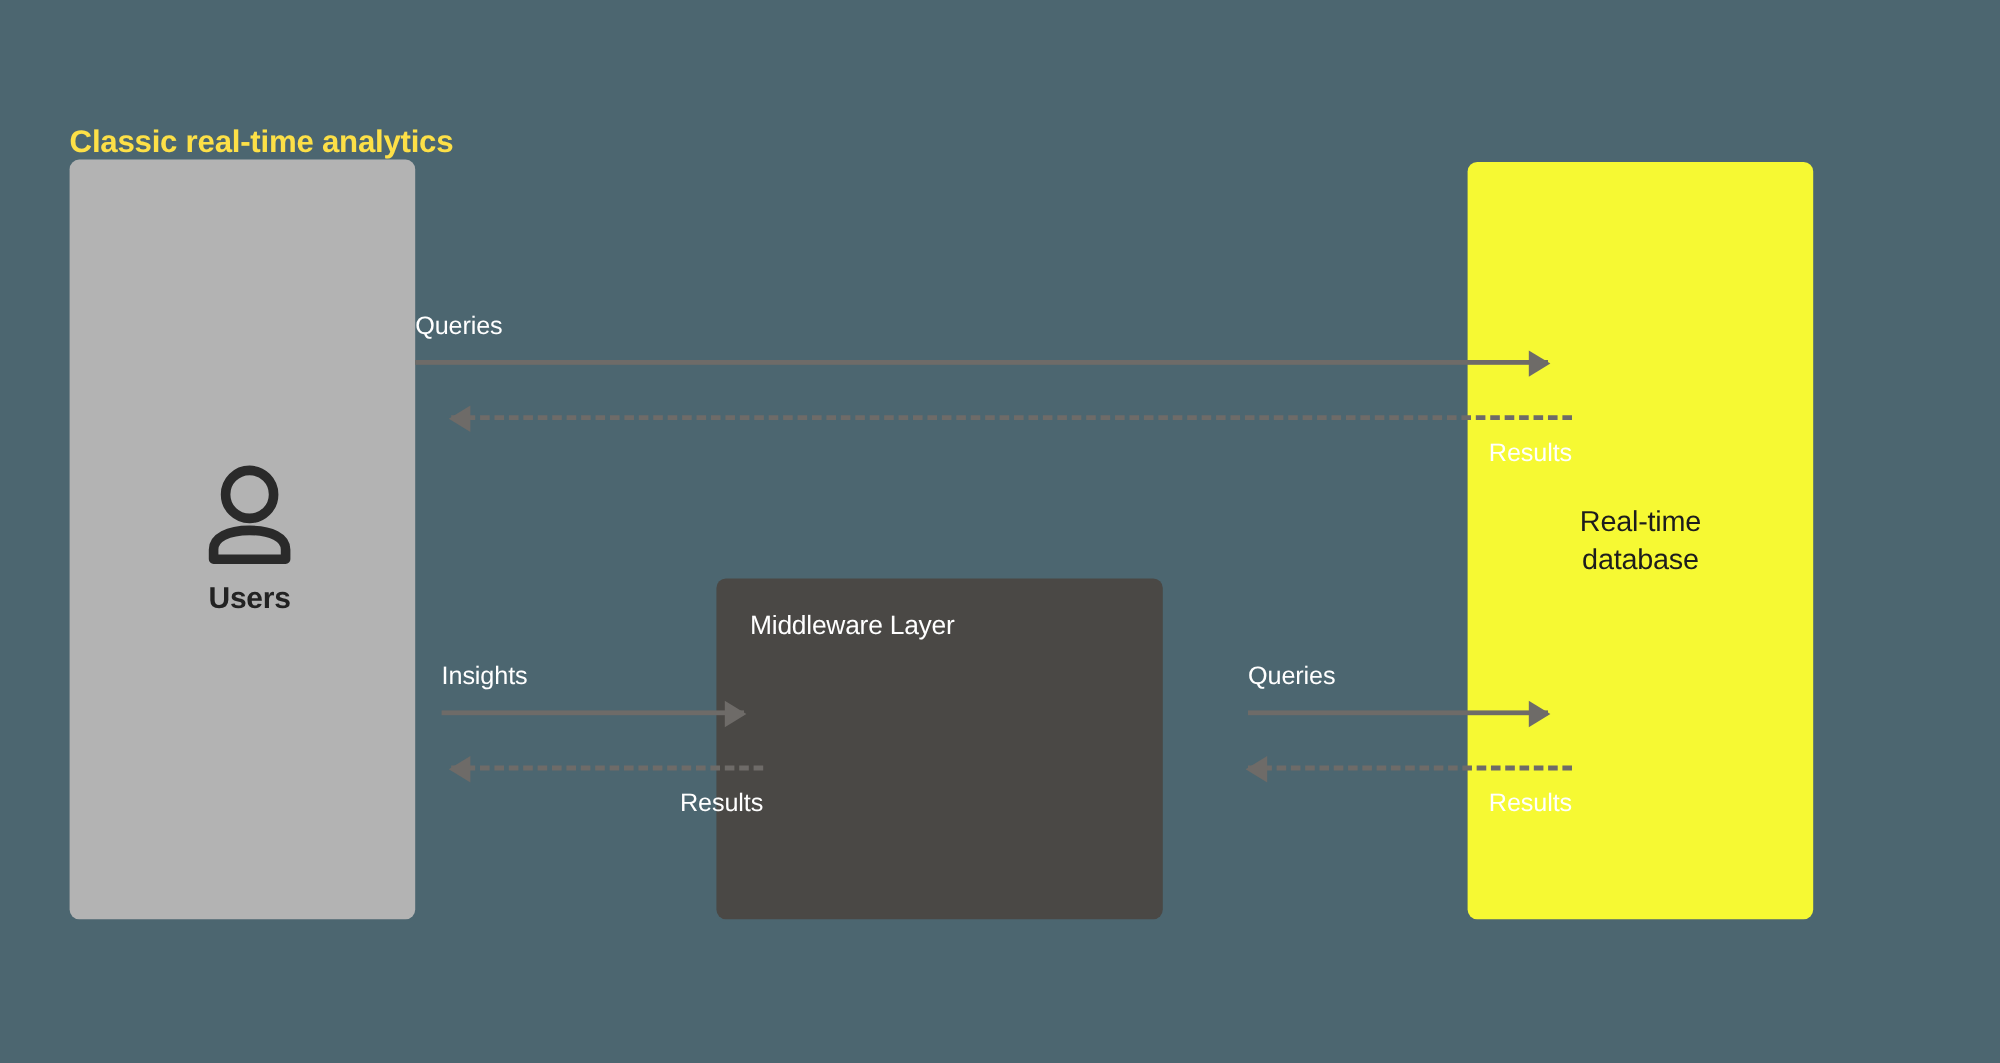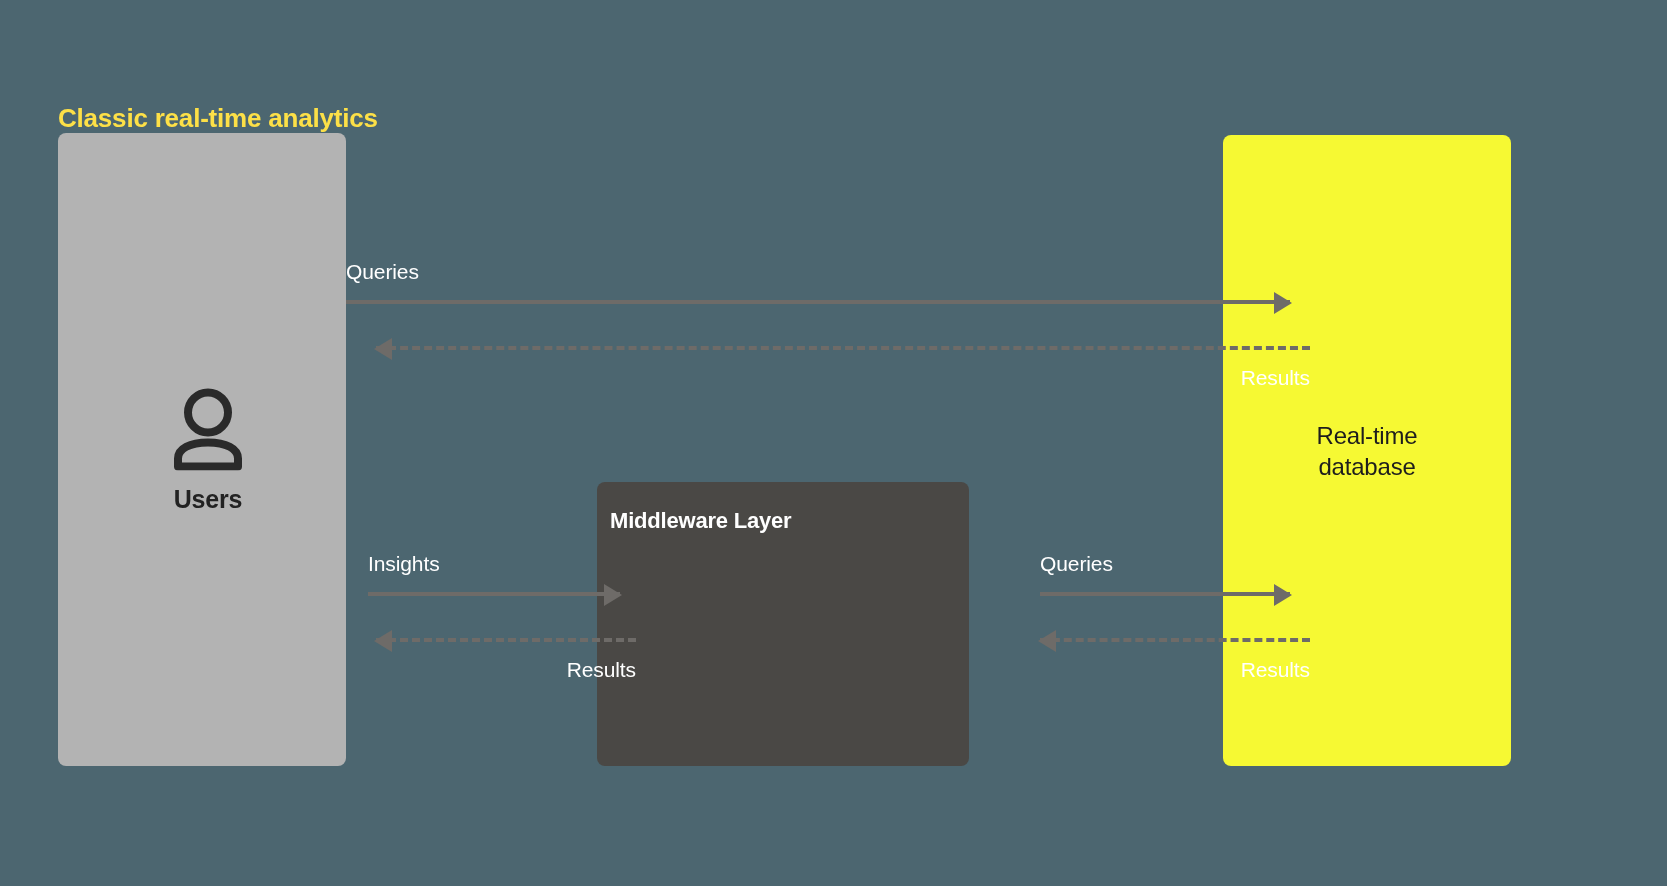--- a/index.html
+++ b/index.html
@@ -36,22 +36,22 @@
     margin-top:10px;
     font-size:25px;font-weight:bold;color:#222222;
     letter-spacing:-0.2px;
   }
 
   .node-middleware{
     left:597px;top:482px;width:372px;height:284px;
     background:#4a4845;
   }
   .middleware-label{
-    position:absolute;left:13px;top:26px;
-    font-size:22px;font-weight:bold;color:#ffffff;
+    position:absolute;left:28px;top:26px;
+    font-size:22px;font-weight:normal;color:#ffffff;
     letter-spacing:-0.2px;
   }
 
   .node-database{
     left:1223px;top:135px;width:288px;height:631px;
     background:#f6f933;
   }
   .database-label{
     position:absolute;left:0;right:0;top:50%;
     transform:translateY(-50%);

